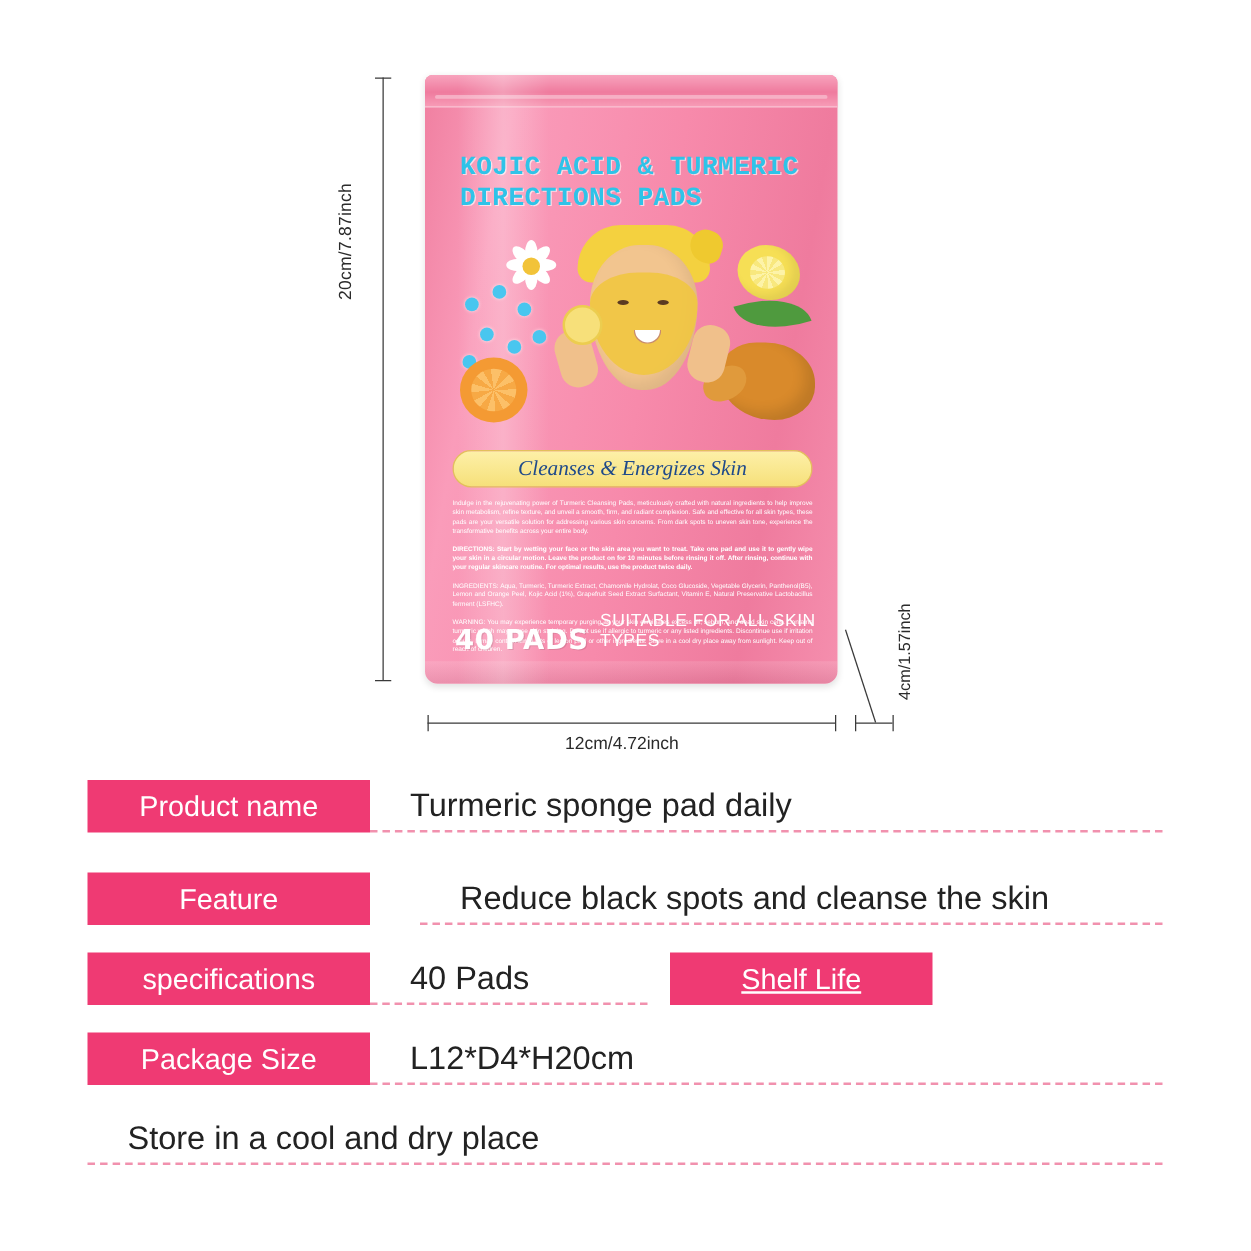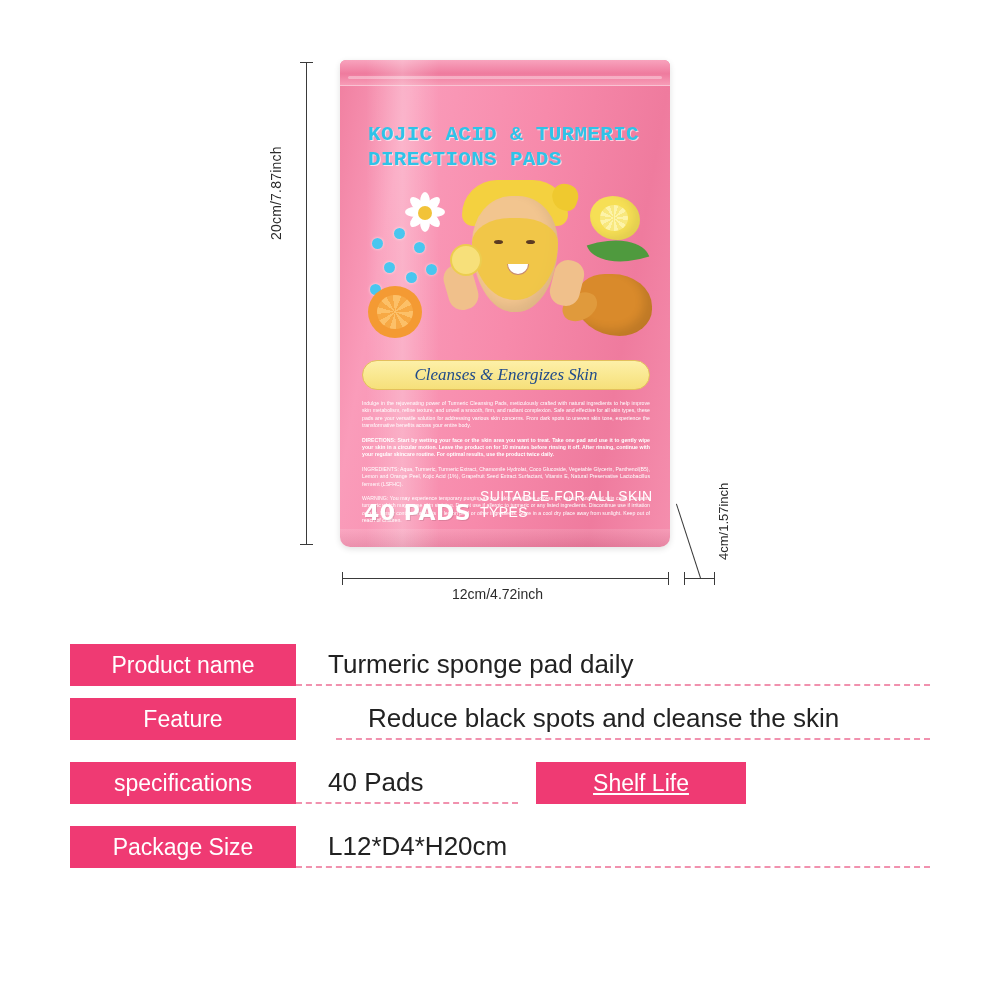--- a/index.html
+++ b/index.html
@@ -368,21 +368,21 @@
     width: 1001px; height: 383px;
   }
   .spec-row {
     position: absolute;
     left: 70px;
     width: 860px;
     height: 46px;
     display: flex;
     align-items: center;
   }
-  .spec-row.r1 { top: 24px; }
+  .spec-row.r1 { top: 4px; }
   .spec-row.r2 { top: 78px; gap: 40px; }
   .spec-row.r3 { top: 142px; }
   .spec-row.r4 { top: 206px; }
   .spec-row.r5 { top: 270px; }
 
   .chip {
     background: #ef3a73;
     color: #ffffff;
     font-size: 23px;
     font-weight: 500;
@@ -519,16 +519,17 @@
       <div class="gap"></div>
       <div class="chip w-sm">Shelf Life</div>
     </div>
 
     <div class="spec-row r4">
       <div class="chip w-lg">Package Size</div>
       <div class="value">L12*D4*H20cm</div>
     </div>
 
     <div class="spec-row r5">
+      <div class="value">Store in a cool and dry place</div>
     </div>
 
   </div>
 </div>
 
 </body></html>

